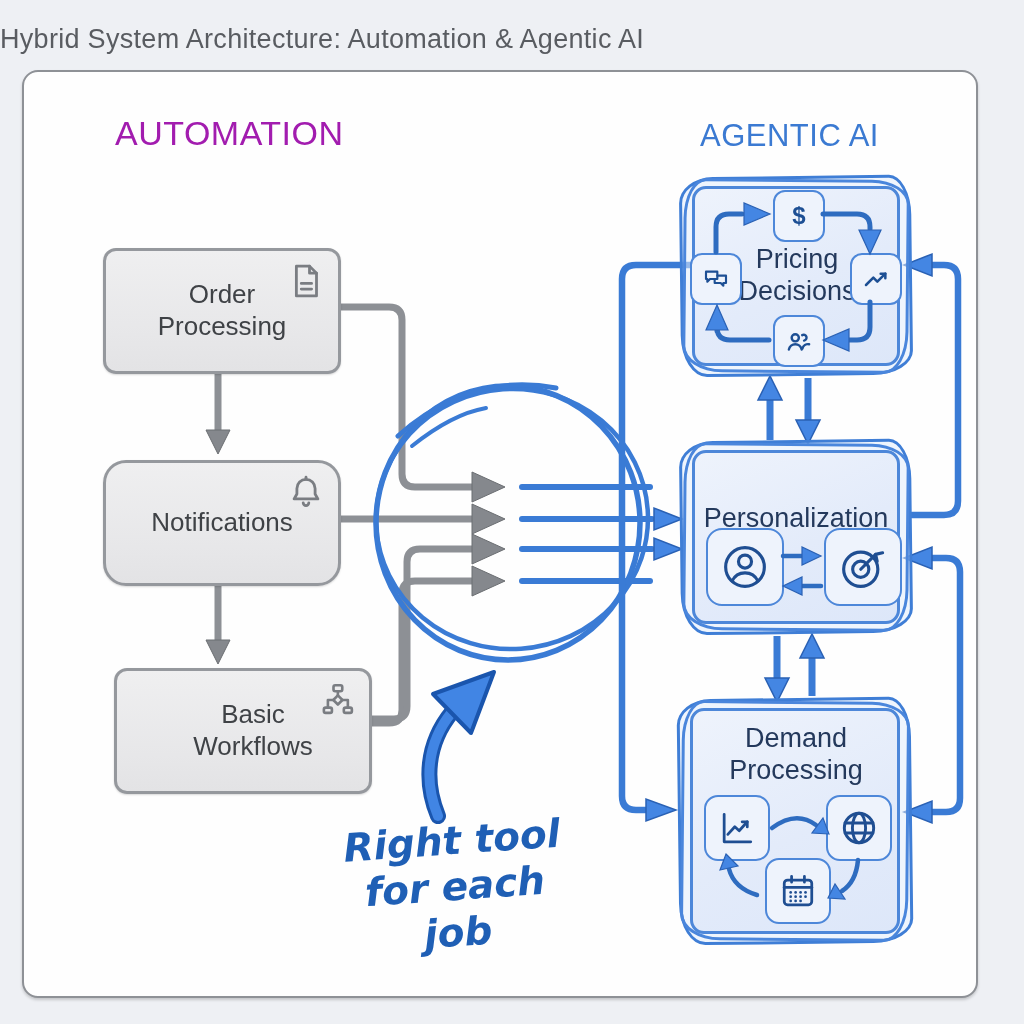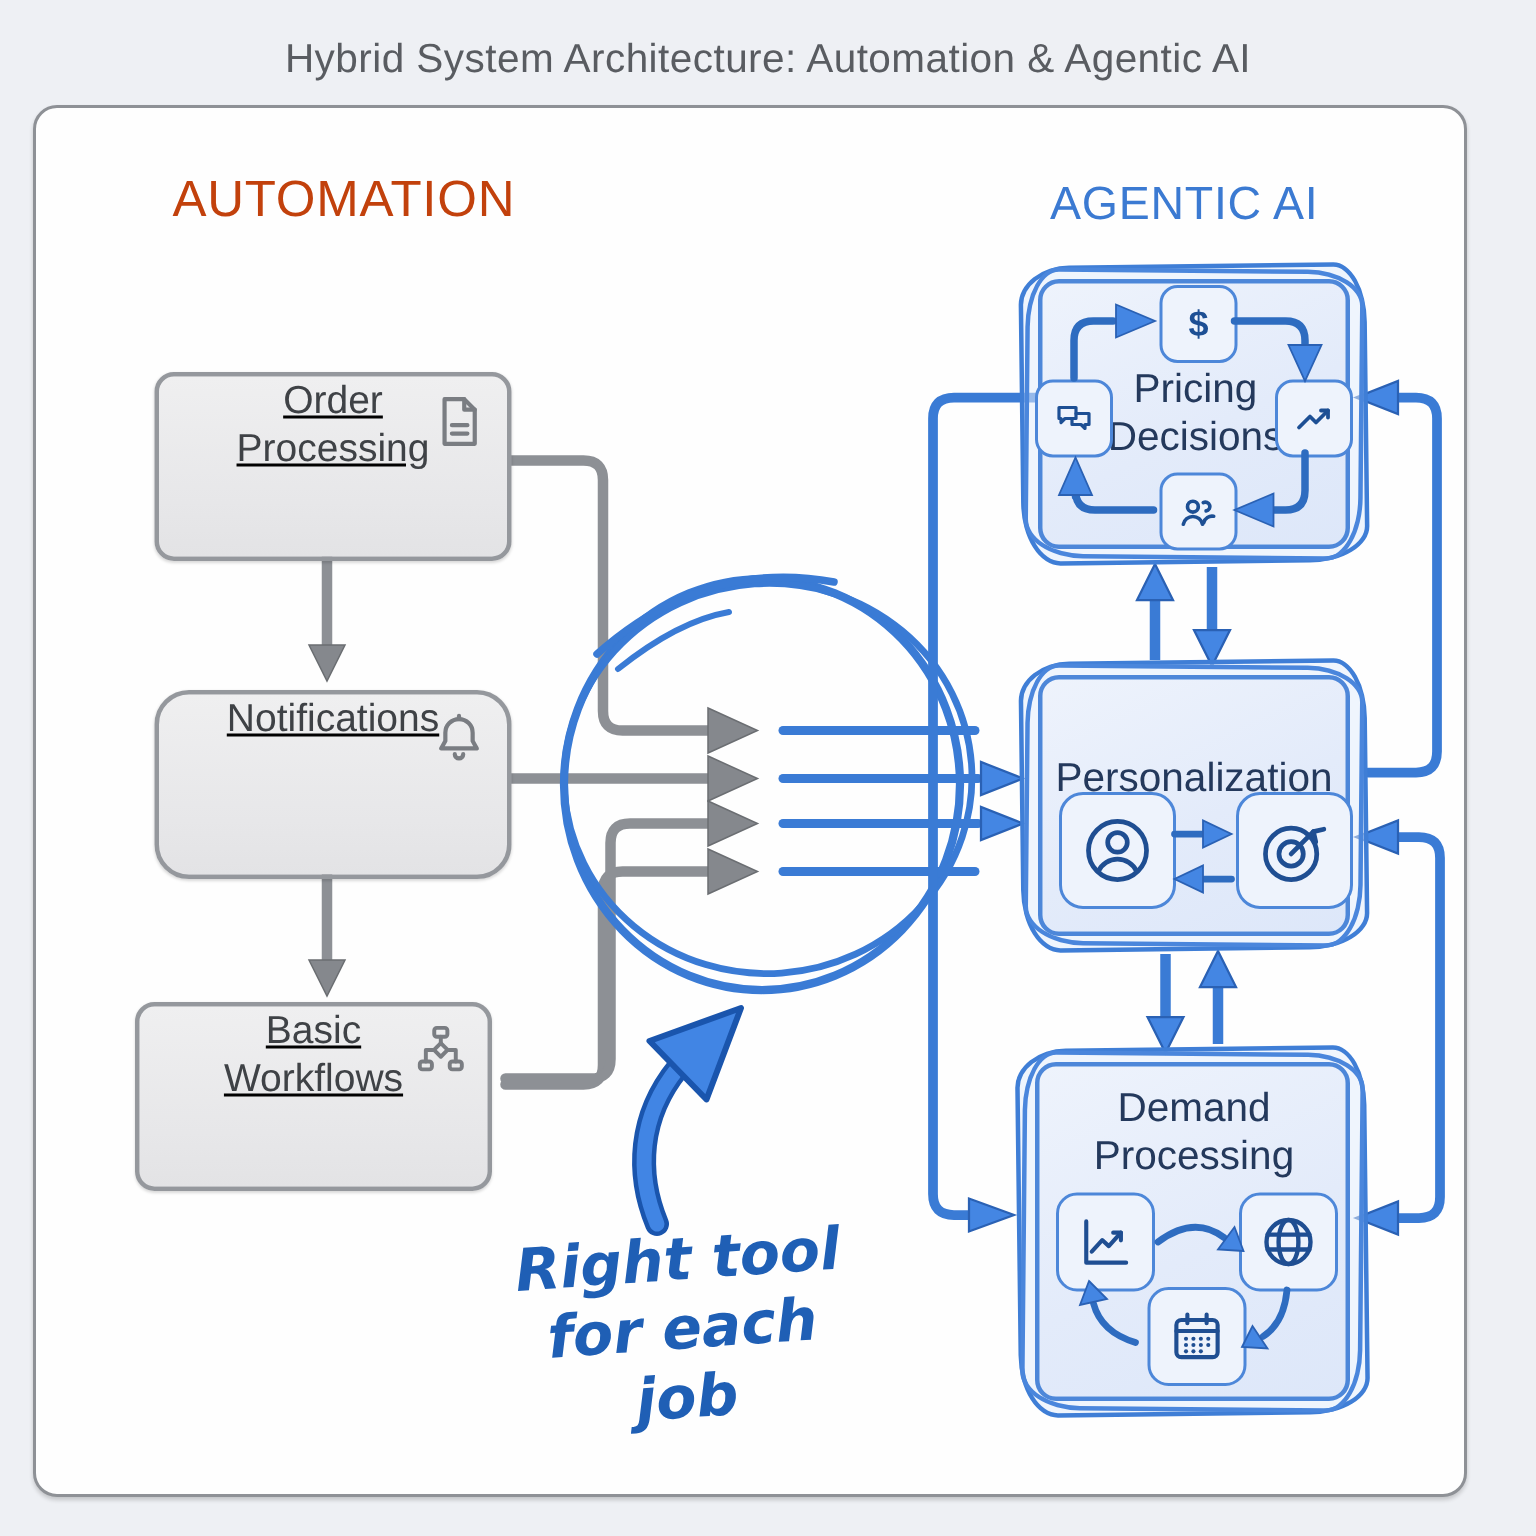--- a/index.html
+++ b/index.html
@@ -3,45 +3,45 @@
 <meta charset="utf-8">
 <style>
   html,body{margin:0;padding:0;}
   body{
     width:1024px;height:1024px;position:relative;overflow:hidden;
     background:#eef0f4;
     font-family:"Liberation Sans", sans-serif;
   }
   .abs{position:absolute;}
   #page-title{
-    top:24px;left:0;width:1024px;text-align:center;
+    top:24px;left:0;width:1024px;
     font-size:27px;font-weight:500;color:#595c61;letter-spacing:.3px;
   }
   #panel{
     left:22px;top:70px;width:952px;height:924px;
     background:#fefefe;border:2px solid #8e9196;border-radius:16px;
     box-shadow:0 2px 3px rgba(0,0,0,.18);
     z-index:0;
   }
   #automation-heading{
-    left:115px;top:114px;font-size:34px;font-weight:500;color:#c2410c;letter-spacing:.5px;z-index:2;
+    left:115px;top:114px;font-size:34px;font-weight:500;color:#a21caf;letter-spacing:.5px;z-index:2;
   }
   #agentic-heading{
     left:700px;top:118px;width:200px;text-align:left;
     font-size:31px;font-weight:500;color:#3b7ad2;letter-spacing:.5px;z-index:2;
   }
   .svg-layer{left:0;top:0;width:1024px;height:1024px;pointer-events:none;}
   #svg-under{z-index:1;}
   #svg-over{z-index:3;}
   
   .auto-box{
     width:232px;height:120px;border:3px solid #95989d;border-radius:13px;
     background:linear-gradient(180deg,#efeff0 0%,#e7e7e9 70%,#e3e3e5 100%);
     box-shadow:0 1px 2px rgba(0,0,0,.15);
-    display:flex;align-items:flex-start;justify-content:center;z-index:2;text-decoration:underline;
+    display:flex;align-items:center;justify-content:center;z-index:2;
   }
   .auto-label{
     width:182px;text-align:center;font-size:26px;line-height:1.22;color:#3f4246;
   }
   .auto-icon{position:absolute;top:9px;right:11px;width:42px;height:42px;}
   
   .agentic-box{z-index:2;}
   .wob{position:absolute;}
   .w1{inset:0;border:3.5px solid #3f7ed6;border-radius:34px 22px 40px 26px / 26px 40px 24px 42px;transform:rotate(-.7deg);background:rgba(226,236,251,.55);}
   .w2{inset:3px;border:3px solid #4a86dc;border-radius:22px 38px 24px 40px / 40px 24px 42px 26px;transform:rotate(.55deg);}
@@ -167,21 +167,21 @@
 <div class="abs auto-box" style="left:103px;top:460px;border-radius:23px;">
   <span class="auto-label">Notifications</span>
   <span class="auto-icon">
     <svg viewBox="0 0 24 24" width="42" height="42" fill="none" stroke="#7a7d82" stroke-width="1.6" stroke-linecap="round" stroke-linejoin="round">
       <path d="M12 4.2 a5.2 5.2 0 0 1 5.2 5.2 V12.6 L18.8 15.4 H5.2 L6.8 12.6 V9.4 A5.2 5.2 0 0 1 12 4.2 Z"></path>
       <path d="M12 3 v1.2"></path>
         <path d="M10.4 17.6 a1.6 1.6 0 0 0 3.2 0"></path>
     </svg>
   </span>
 </div>
-<div class="abs auto-box" style="left:90px;top:668px;">
+<div class="abs auto-box" style="left:114px;top:668px;padding-left:20px;">
   <span class="auto-label">Basic Workflows</span>
   <span class="auto-icon">
     <svg viewBox="0 0 24 24" width="42" height="42" fill="none" stroke="#7a7d82" stroke-width="1.5" stroke-linecap="round" stroke-linejoin="round">
       <rect x="10" y="3" width="5" height="3.4" rx="1"></rect>
       <path d="M12.5 6.4 V8.8"></path>
       <path d="M12.5 8.8 L15.1 11.4 L12.5 14 L9.9 11.4 Z"></path>
       <path d="M9.9 11.4 H6.8 V15.8 M15.1 11.4 H18.2 V15.8"></path>
       <rect x="4.5" y="15.8" width="4.6" height="3" rx="1"></rect>
       <rect x="15.9" y="15.8" width="4.6" height="3" rx="1"></rect>
     </svg>

